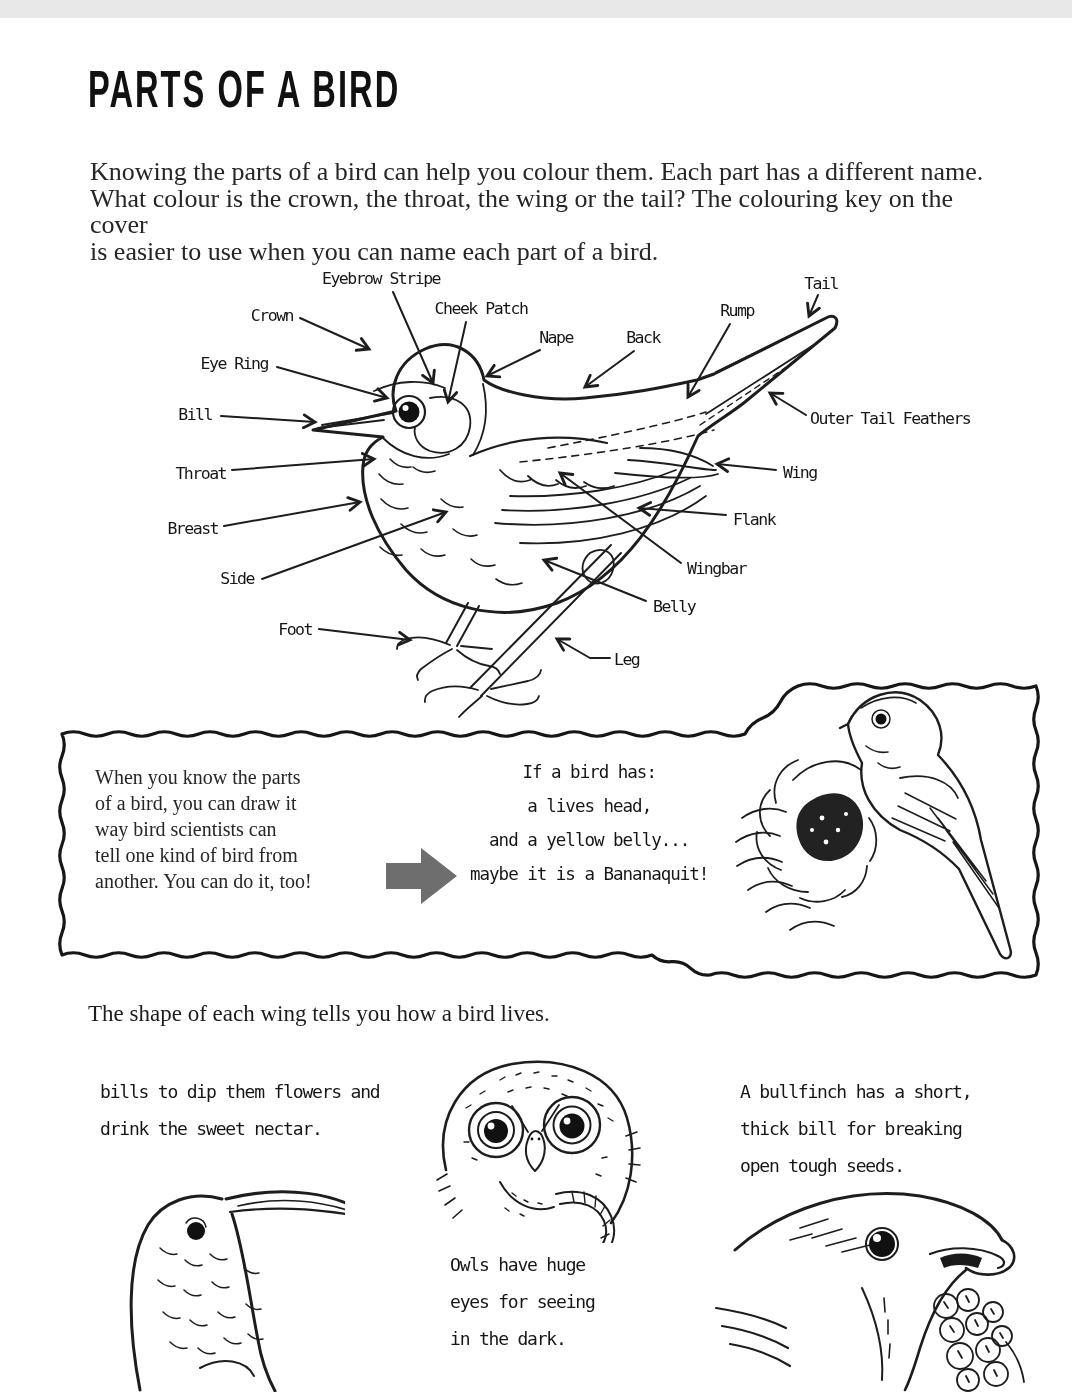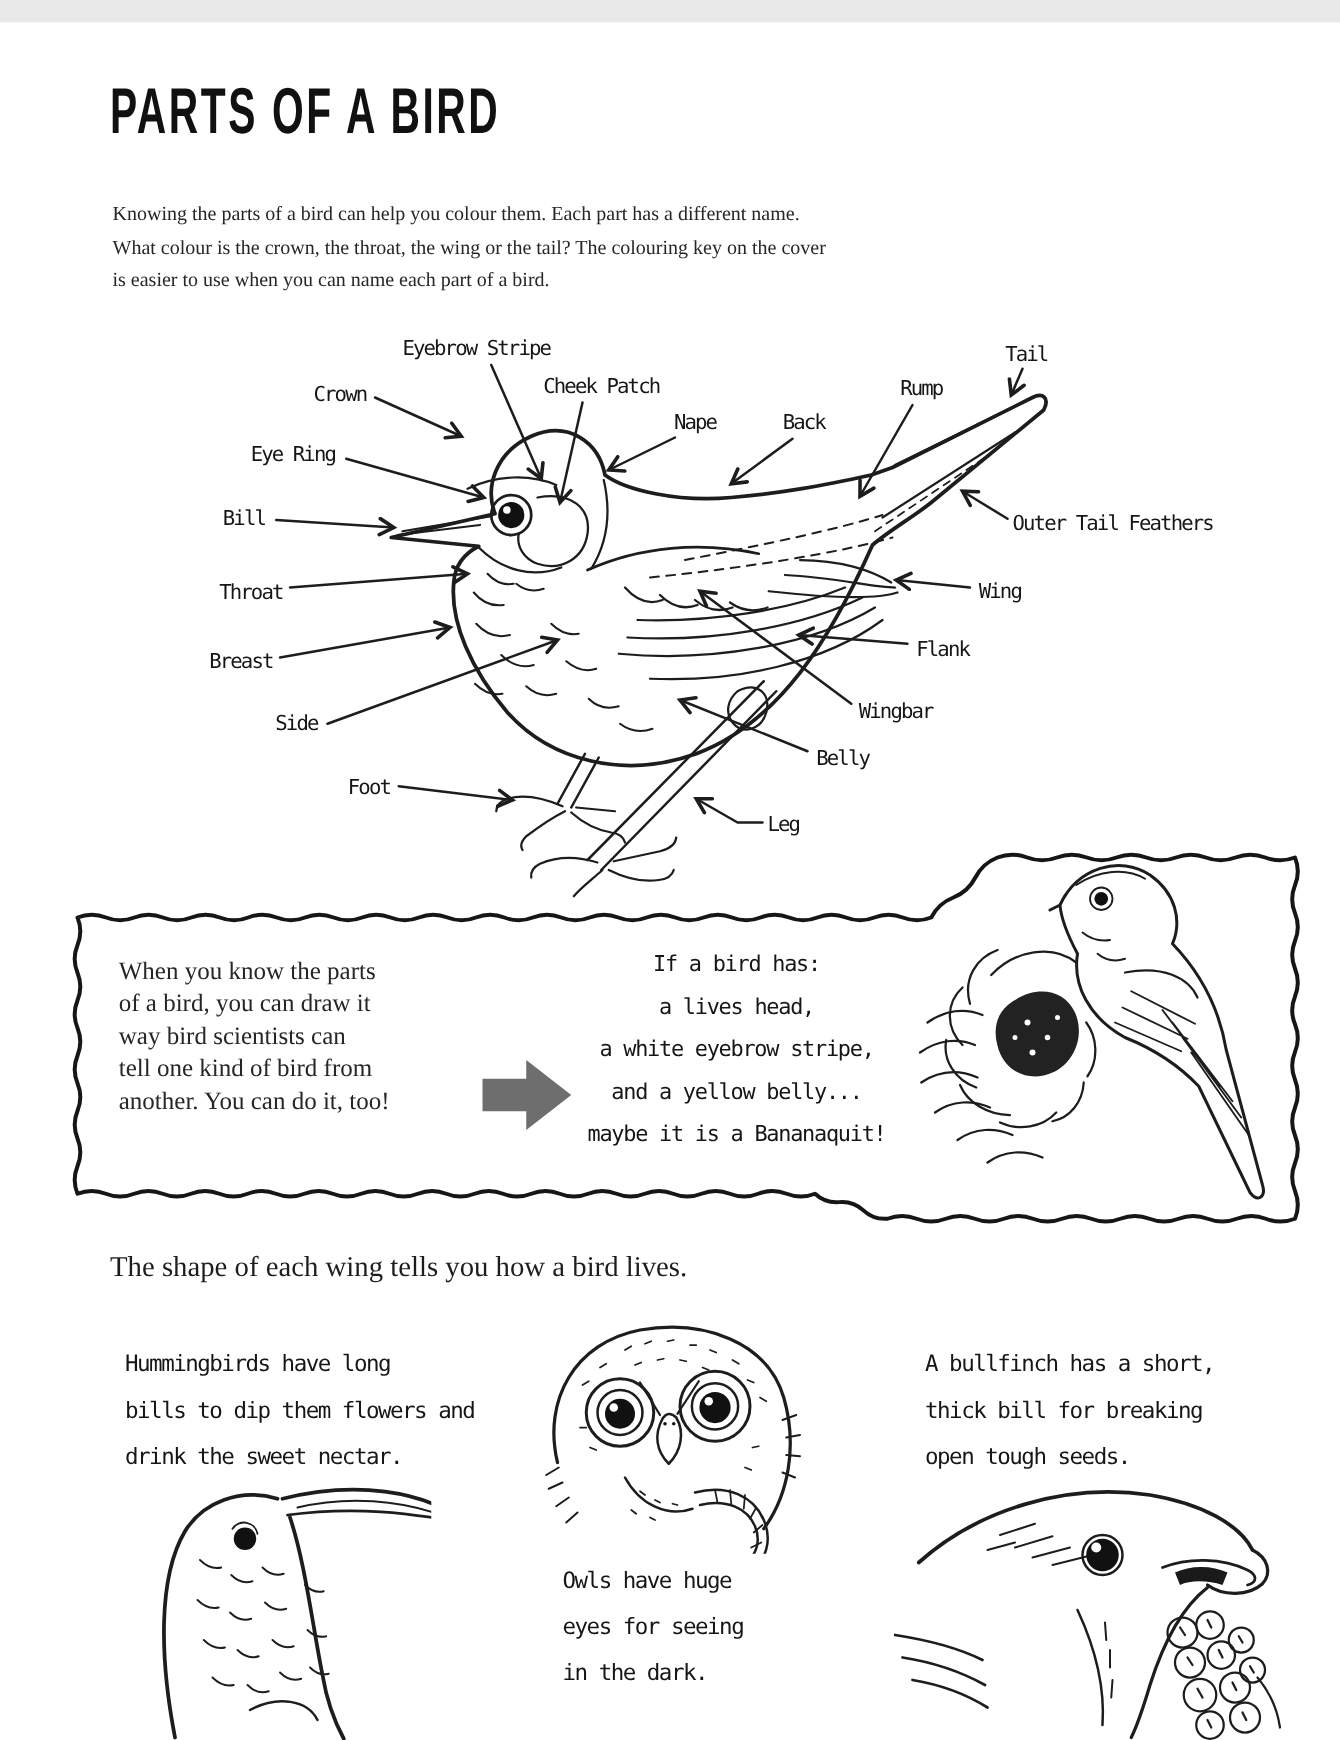--- a/index.html
+++ b/index.html
@@ -9,21 +9,21 @@
     font-family:"Liberation Serif", serif;color:#1d1d1d;
   }
   .abs{position:absolute;}
   .title{
     left:88px;top:46px;
     font-family:"Liberation Sans", sans-serif;font-weight:bold;
     font-size:48px;line-height:1;letter-spacing:3px;white-space:nowrap;
     transform:scale(0.68,1.08);transform-origin:left top;color:#111;
   }
   .serif-block{font-family:"Liberation Serif", serif;color:#262626;}
-  .intro{left:90px;top:141px;width:900px;font-size:16px;line-height:26.5px;}
+  .intro{left:90px;top:141px;width:900px;font-size:26px;line-height:26.5px;}
   .shape-line{left:88px;top:982px;font-size:23px;line-height:1.2;color:#1d1d1d;}
   .boxtext-left{left:95px;top:746px;width:300px;font-size:20px;line-height:26px;}
   .hand{font-family:"DejaVu Sans Mono", monospace;color:#161616;}
   .boxtext-right{left:470px;top:737px;font-size:17.5px;line-height:34px;letter-spacing:-1px;white-space:nowrap;text-align:center;}
   .caption{font-size:18px;line-height:37px;letter-spacing:-1.2px;white-space:nowrap;}
   .cap-humming{left:100px;top:1055px;}
   .cap-owl{left:450px;top:1228px;}
   .cap-bull{left:740px;top:1055px;}
   svg{display:block;}
   svg text.dlabel{
@@ -218,29 +218,27 @@
   <div class="abs boxtext-left serif-block">
     <div>When you know the parts</div>
     <div>of a bird, you can draw it</div>
     <div>way bird scientists can</div>
     <div>tell one kind of bird from</div>
     <div>another. You can do it, too!</div>
   </div>
   <div class="abs boxtext-right hand">
     <div>If a bird has:</div>
     <div>a lives head,</div>
-    <div>a white eyebrow stripe,</div>
     <div>and a yellow belly...</div>
     <div>maybe it is a Bananaquit!</div>
   </div>
 
   <div class="abs shape-line serif-block">The shape of each wing tells you how a bird lives.</div>
 
   <div class="abs caption hand cap-humming">
-    <div>Hummingbirds have long</div>
     <div>bills to dip them flowers and</div>
     <div>drink the sweet nectar.</div>
   </div>
   <div class="abs caption hand cap-owl">
     <div>Owls have huge</div>
     <div>eyes for seeing</div>
     <div>in the dark.</div>
   </div>
   <div class="abs caption hand cap-bull">
     <div>A bullfinch has a short,</div>

